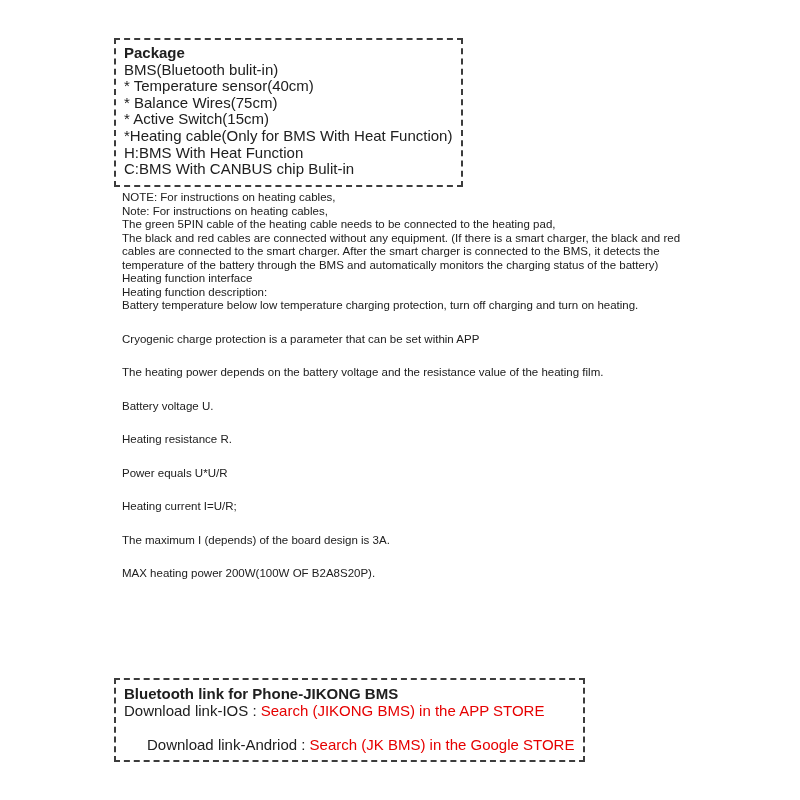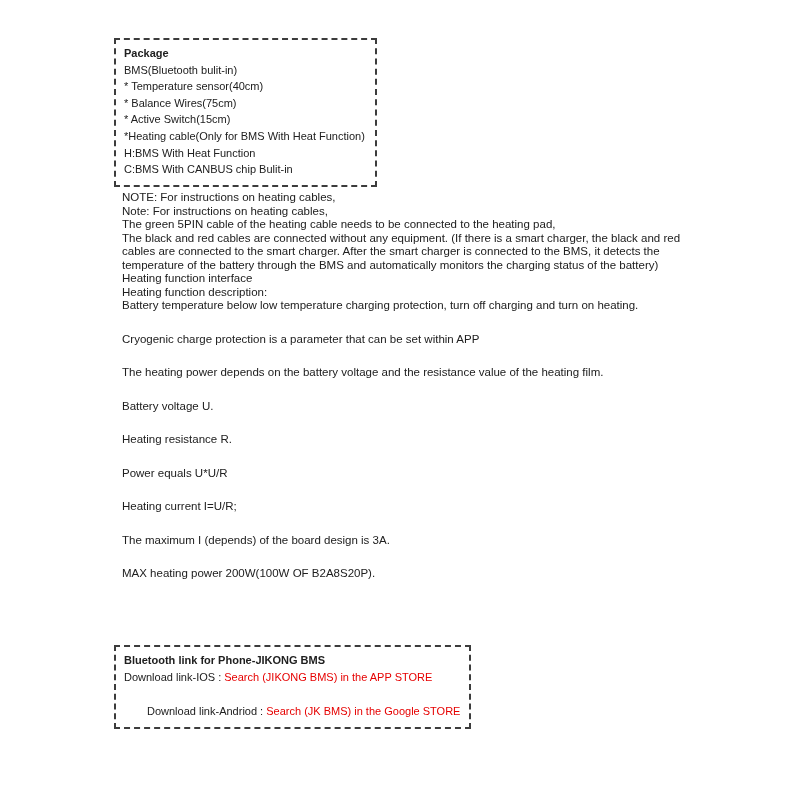--- a/index.html
+++ b/index.html
@@ -17,42 +17,42 @@
     border:2px dashed #3c3c3c;
     background:#ffffff;
     padding:5px 9px 7px 8px;
     white-space:nowrap;
     box-sizing:border-box;
   }
   .package-box {
     left:114px;
     top:38px;
     min-width:263px;
-    font-size:11px;
+    font-size:15px;
     line-height:16.6px;
   }
   .box-title {
     font-weight:bold;
   }
   .package-line { }
   .notes {
     position:absolute;
     left:122px;
     top:191px;
     width:566px;
     font-size:11.5px;
     line-height:13.5px;
   }
   .para { margin:0; }
   .spaced { margin-top:20px; }
   .bt-box {
     left:114px;
-    top:645px;
+    top:678px;
     min-width:318px;
-    font-size:11px;
+    font-size:15px;
     line-height:17px;
   }
   .bt-link-row { }
   .bt-link-row.gap { margin-top:17px;margin-left:23px; }
   .red { color:var(--red,#e60000); }
 </style>
 </head>
 <body>
 
 <div class="page">

